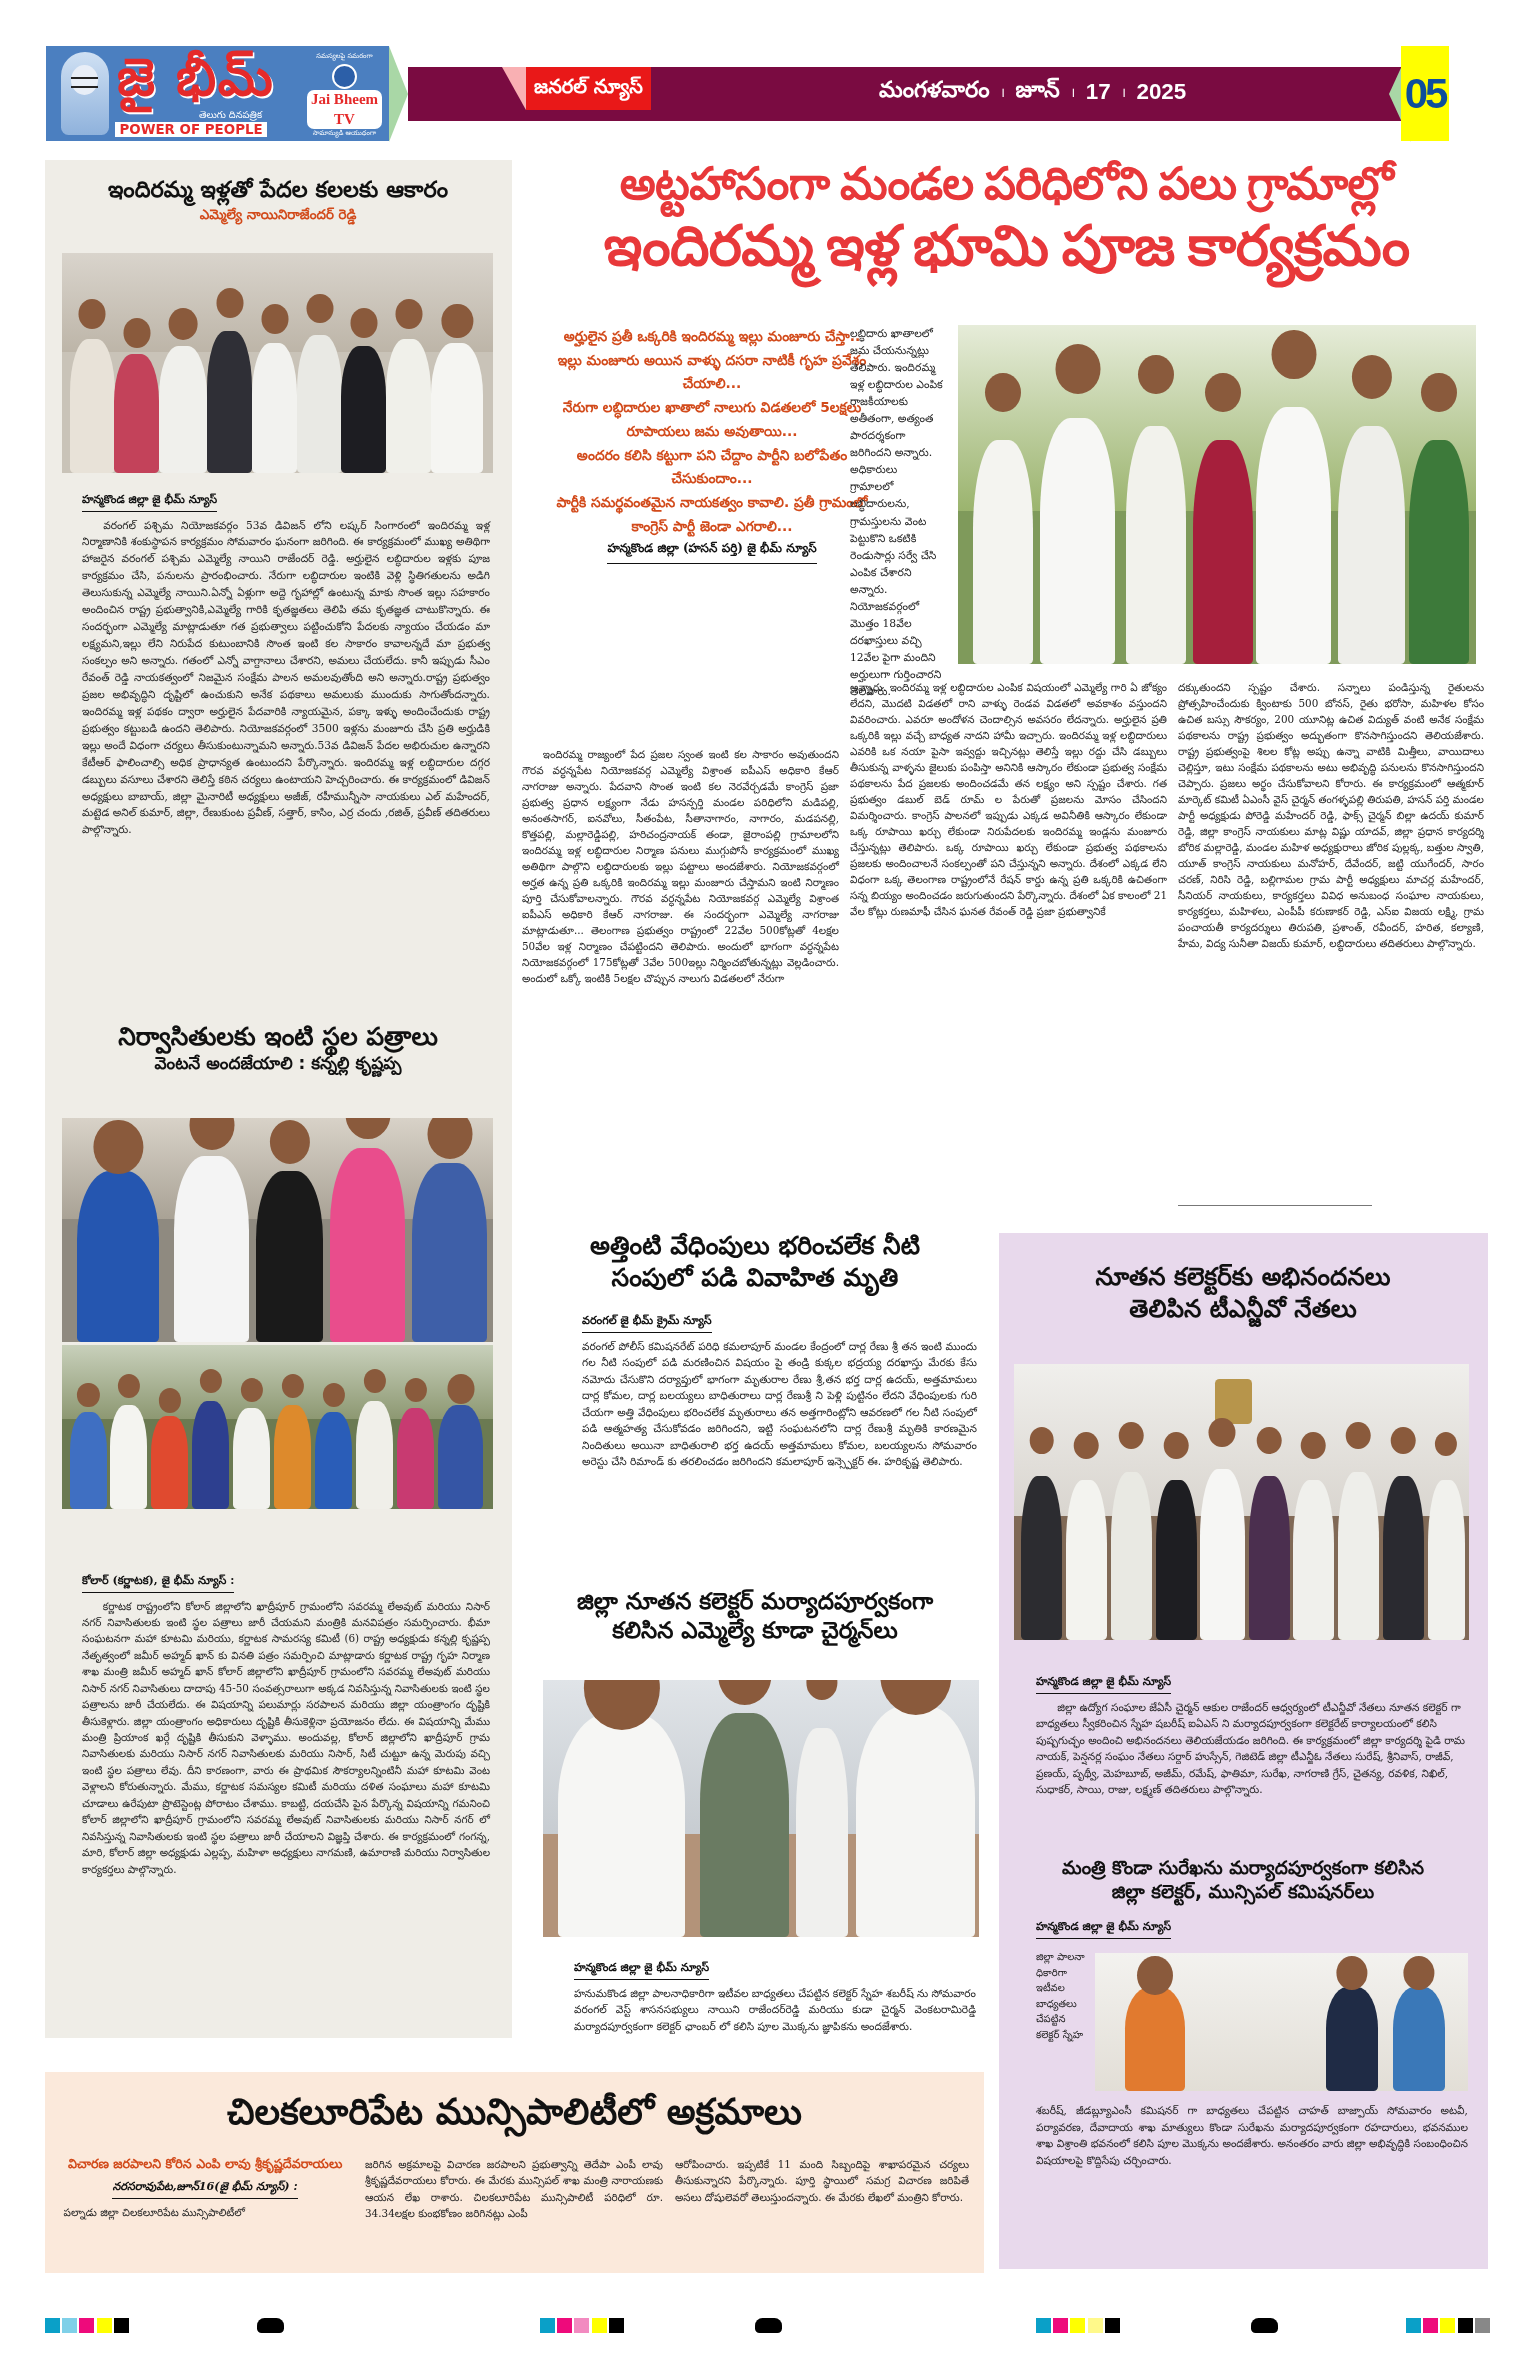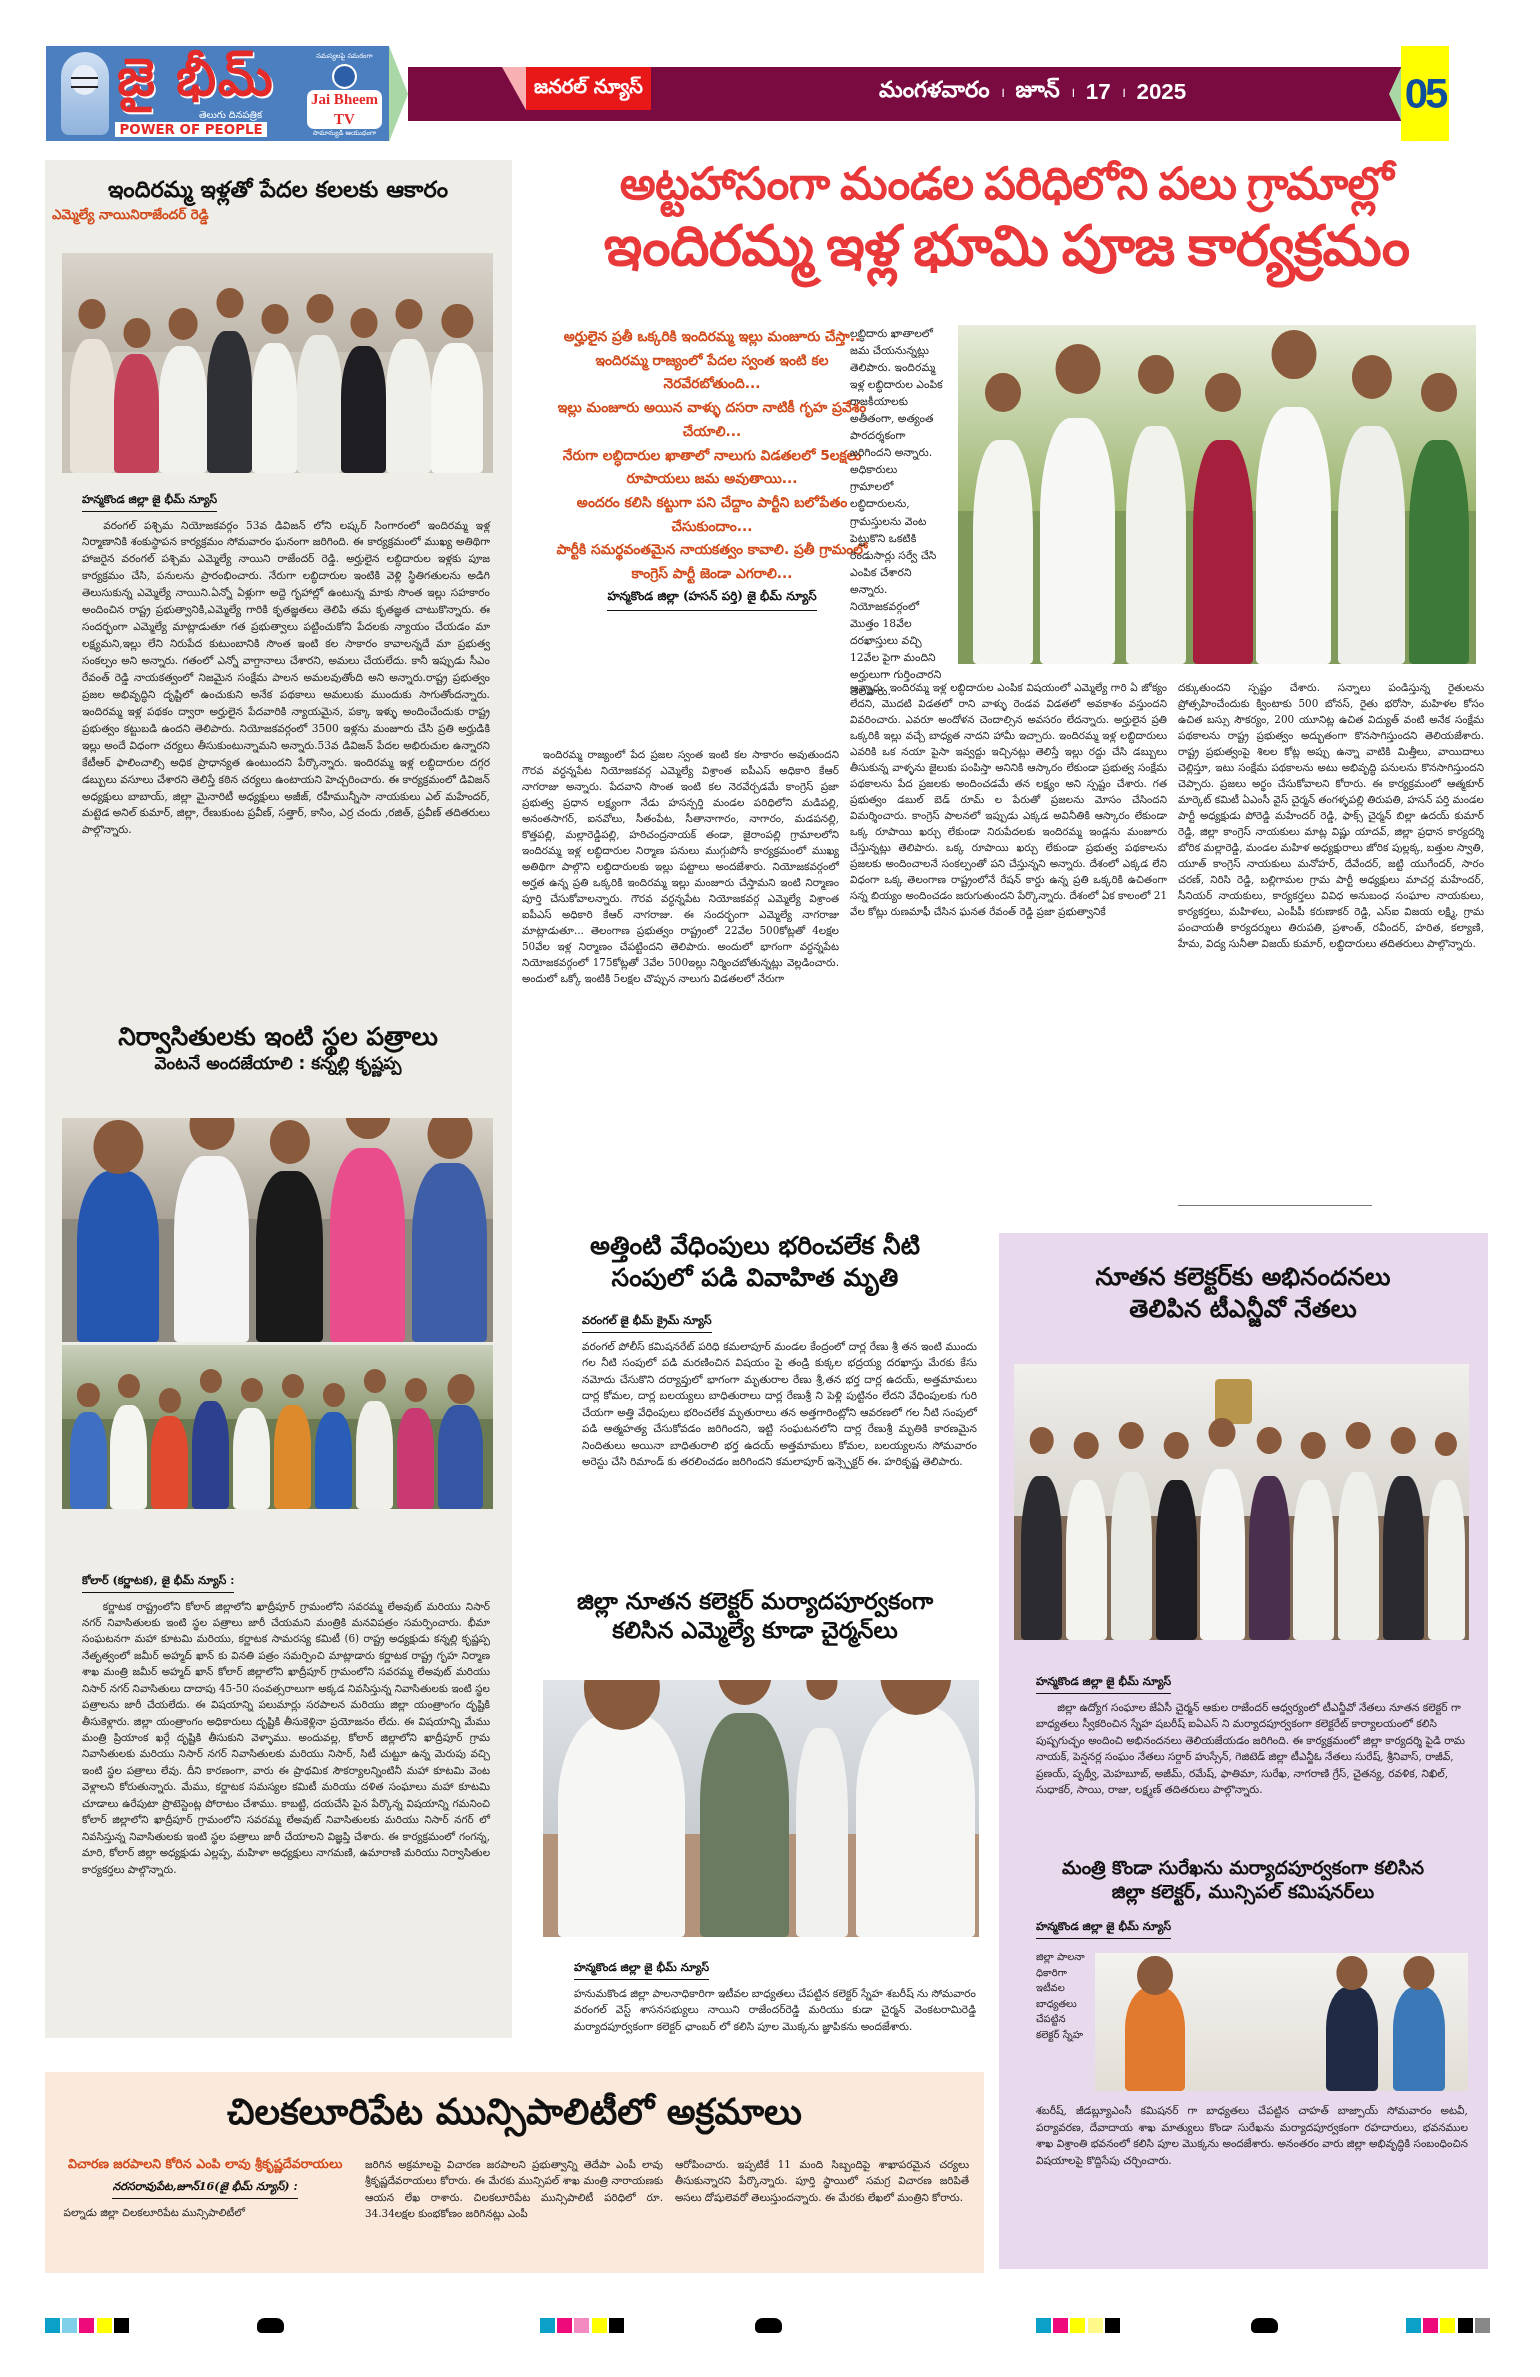--- a/index.html
+++ b/index.html
@@ -24,21 +24,21 @@
   .section-tab-fold { position: absolute; left: 502px; top: 67px; width: 0; height: 0; border-right: 24px solid #f9b0b3; border-bottom: 43px solid transparent; }
   .mast-date { position: absolute; left: 879px; top: 67px; height: 50px; display: flex; align-items: center; gap: 10.4px; color: #fff; font-weight: bold; font-size: 22.4px; font-family: "Liberation Sans", sans-serif; }
   .mast-date .sep { font-weight: normal; font-size: 13.4px; }
   .page-no-chev { position: absolute; left: 1389px; top: 46px; width: 0; height: 95px; border-top: 48px solid transparent; border-bottom: 48px solid transparent; border-right: 22.4px solid #a9d7a6; }
   .page-no { position: absolute; left: 1401px; top: 46px; width: 48px; height: 95px; background: #ffff00; color: #0e4e9c; font-family: "Liberation Sans", sans-serif; font-weight: bold; font-size: 42px; display: flex; align-items: center; justify-content: center; letter-spacing: -3px; }
 
   
   .panel { position: absolute; overflow: hidden; }
   .head-black { font-weight: bold; color: #111; text-align: center; line-height: 1.28; }
   .head-red { font-weight: bold; color: #e8383a; text-align: center; line-height: 1.22; font-family: Liberation Serif, serif; }
-  .subhead-red { color: #d24a1a; font-weight: bold; }
+  .subhead-red { color: #d24a1a; font-weight: bold; text-align: center; }
   .dateline { font-family: "DejaVu Serif", serif; font-size: 11.2px; font-weight: bold; display: inline-block; padding-bottom: 3px; border-bottom: 1.5px solid #111; margin-bottom: 4.5px; }
   .body-text { font-family: "DejaVu Serif", serif; font-size: 11.2px; line-height: 1.62; text-align: justify; color: #222; }
   .photo { position: absolute; overflow: hidden; }
   .photo .sky { position: absolute; left: 0; top: 0; width: 100%; height: 45%; }
   .photo .person { position: absolute; bottom: 0; border-radius: 40% 40% 4.5px 4.5px; }
   .photo .person::before { content: ""; position: absolute; left: 50%; top: -30%; transform: translateX(-50%); width: 60%; aspect-ratio: 1/1.1; border-radius: 50%; background: #8a5a3c; }
 
   
   .left-col-bg { position: absolute; left: 45px; top: 160px; width: 467px; height: 1878px; background: #efede7; }
 
@@ -139,21 +139,20 @@
     <p class="body-text" style="text-indent:2em;font-size:10.4px;line-height:1.58;">కర్ణాటక రాష్ట్రంలోని కోలార్ జిల్లాలోని ఖాద్రీపూర్ గ్రామంలోని సవరమ్మ లేఅవుట్ మరియు నిసార్ నగర్ నివాసితులకు ఇంటి స్థల పత్రాలు జారీ చేయమని మంత్రికి మనవిపత్రం సమర్పించారు. భీమా సంఘటనగా మహా కూటమి మరియు, కర్ణాటక సామరస్య కమిటీ (6) రాష్ట్ర అధ్యక్షుడు కన్నల్లి కృష్ణప్ప నేతృత్వంలో జమీర్ అహ్మద్ ఖాన్ కు వినతి పత్రం సమర్పించి మాట్లాడారు కర్ణాటక రాష్ట్ర గృహ నిర్మాణ శాఖ మంత్రి జమీర్ అహ్మద్ ఖాన్ కోలార్ జిల్లాలోని ఖాద్రీపూర్ గ్రామంలోని సవరమ్మ లేఅవుట్ మరియు నిసార్ నగర్ నివాసితులు దాదాపు 45-50 సంవత్సరాలుగా అక్కడ నివసిస్తున్న నివాసితులకు ఇంటి స్థల పత్రాలను జారీ చేయలేదు. ఈ విషయాన్ని పలుమార్లు సరపాలన మరియు జిల్లా యంత్రాంగం దృష్టికి తీసుకెళ్లారు. జిల్లా యంత్రాంగం అధికారులు దృష్టికి తీసుకెళ్లినా ప్రయోజనం లేదు. ఈ విషయాన్ని మేము మంత్రి ప్రియాంక ఖర్గే దృష్టికి తీసుకుని వెళ్ళాము. అందువల్ల, కోలార్ జిల్లాలోని ఖాద్రీపూర్ గ్రామ నివాసితులకు మరియు నిసార్ నగర్ నివాసితులకు మరియు నిసార్, సిటీ చుట్టూ ఉన్న మెరుపు వచ్చి ఇంటి స్థల పత్రాలు లేవు. దీని కారణంగా, వారు ఈ ప్రాథమిక సౌకర్యాలన్నింటినీ మహా కూటమి వెంట వెళ్లాలని కోరుతున్నారు. మేము, కర్ణాటక సమస్యల కమిటీ మరియు దళిత సంఘాలు మహా కూటమి చూడాలు ఉరేపుటా ప్రొటెస్టెంట్ల పోరాటం చేశాము. కాబట్టి, దయచేసి పైన పేర్కొన్న విషయాన్ని గమనించి కోలార్ జిల్లాలోని ఖాద్రీపూర్ గ్రామంలోని సవరమ్మ లేఅవుట్ నివాసితులకు మరియు నిసార్ నగర్ లో నివసిస్తున్న నివాసితులకు ఇంటి స్థల పత్రాలు జారీ చేయాలని విజ్ఞప్తి చేశారు. ఈ కార్యక్రమంలో గంగన్న, మారి, కోలార్ జిల్లా అధ్యక్షుడు ఎల్లప్ప, మహిళా అధ్యక్షులు నాగమణి, ఉమారాణి మరియు నిర్వాసితుల కార్యకర్తలు పాల్గొన్నారు.</p>
   </div>
 </section>
 
 <section class="panel" style="left:522px;top:157px;width:969px;height:1058px;">
   <h1 class="head-red" style="font-size:45px;letter-spacing:-0.7px;">అట్టహాసంగా మండల పరిధిలోని పలు గ్రామాల్లో</h1>
   <h1 class="head-red" style="font-size:56px;letter-spacing:-0.7px;">ఇందిరమ్మ ఇళ్ల భూమి పూజ కార్యక్రమం</h1>
 
   <div style="position:absolute;left:30px;top:168px;width:320px;text-align:center;">
     <p class="subhead-red" style="font-size:13.8px;line-height:1.72;">అర్హులైన ప్రతీ ఒక్కరికి ఇందిరమ్మ ఇల్లు మంజూరు చేస్తా..</p>
-    <p class="subhead-red" style="font-size:13.8px;line-height:1.72;">ఇందిరమ్మ రాజ్యంలో పేదల స్వంత ఇంటి కల నెరవేరబోతుంది...</p>
     <p class="subhead-red" style="font-size:13.8px;line-height:1.72;">ఇల్లు మంజూరు అయిన వాళ్ళు దసరా నాటికీ గృహ ప్రవేశం చేయాలి...</p>
     <p class="subhead-red" style="font-size:13.8px;line-height:1.72;">నేరుగా లబ్ధిదారుల ఖాతాలో నాలుగు విడతలలో 5లక్షలు రూపాయలు జమ అవుతాయి...</p>
     <p class="subhead-red" style="font-size:13.8px;line-height:1.72;">అందరం కలిసి కట్టుగా పని చేద్దాం పార్టీని బలోపేతం చేసుకుందాం...</p>
     <p class="subhead-red" style="font-size:13.8px;line-height:1.72;">పార్టీకి సమర్థవంతమైన నాయకత్వం కావాలి. ప్రతీ గ్రామంలో కాంగ్రెస్ పార్టీ జెండా ఎగరాలి...</p>
     <div style="font-family:'DejaVu Serif',serif;font-size:12px;font-weight:bold;margin-top:3px;padding-bottom:4.5px;border-bottom:1.5px solid #111;display:inline-block;">హన్మకొండ జిల్లా (హసన్ పర్తి) జై భీమ్ న్యూస్</div>
   </div>
 
   <p class="body-text" style="position:absolute;left:328px;top:168px;width:93px;font-size:10.8px;line-height:1.58;text-align:left;">లబ్ధిదారు ఖాతాలలో జమ చేయనున్నట్లు తెలిపారు. ఇందిరమ్మ ఇళ్ల లబ్ధిదారుల ఎంపిక రాజకీయాలకు అతీతంగా, అత్యంత పారదర్శకంగా జరిగిందని అన్నారు. అధికారులు గ్రామాలలో లబ్ధిదారులను, గ్రామస్తులను వెంట పెట్టుకొని ఒకటికి రెండుసార్లు సర్వే చేసి ఎంపిక చేశారని అన్నారు. నియోజకవర్గంలో మొత్తం 18వేల దరఖాస్తులు వచ్చి 12వేల పైగా మందిని అర్హులుగా గుర్తించారని తెలిపారు.</p>
 
   <div class="photo" style="left:436px;top:168px;width:518px;height:339px;background:#7f9a5b;">

